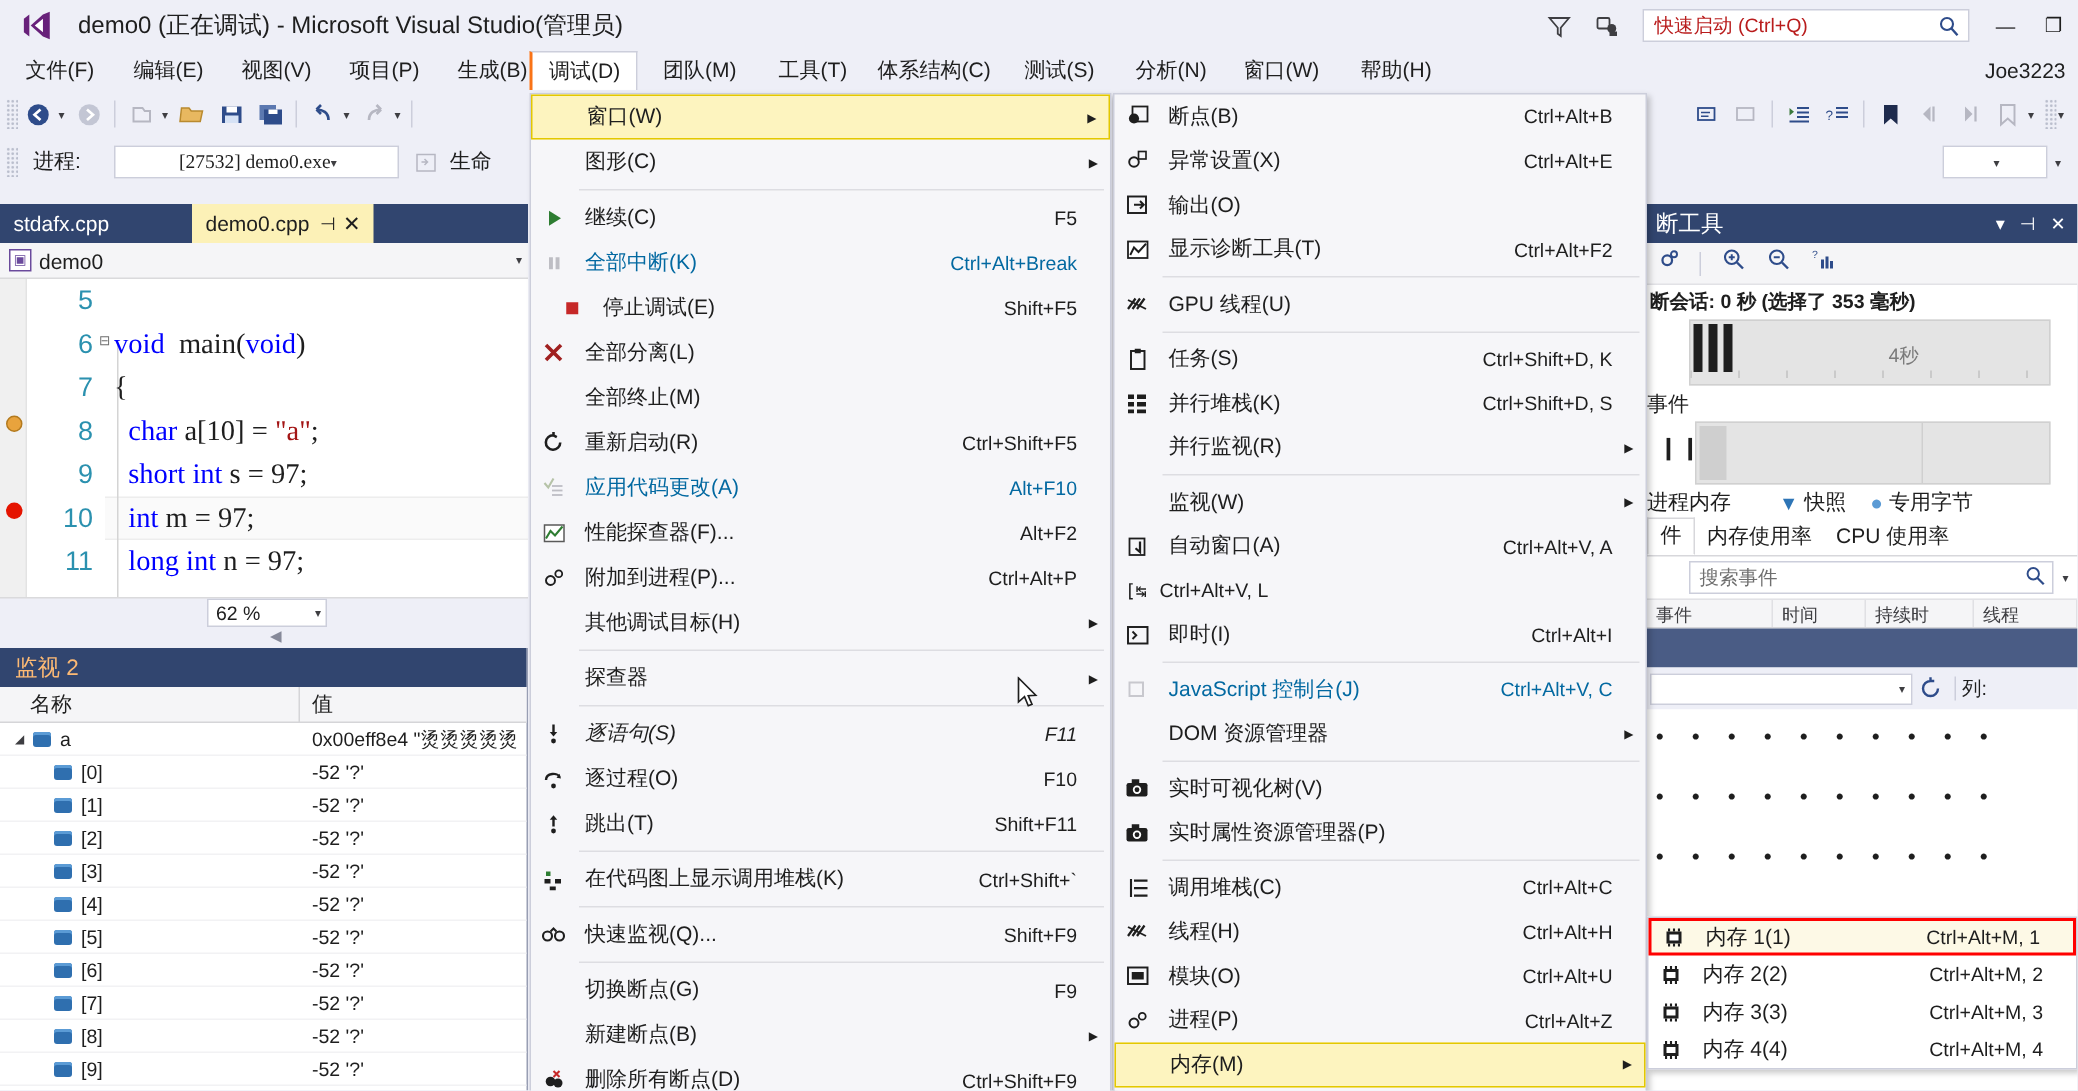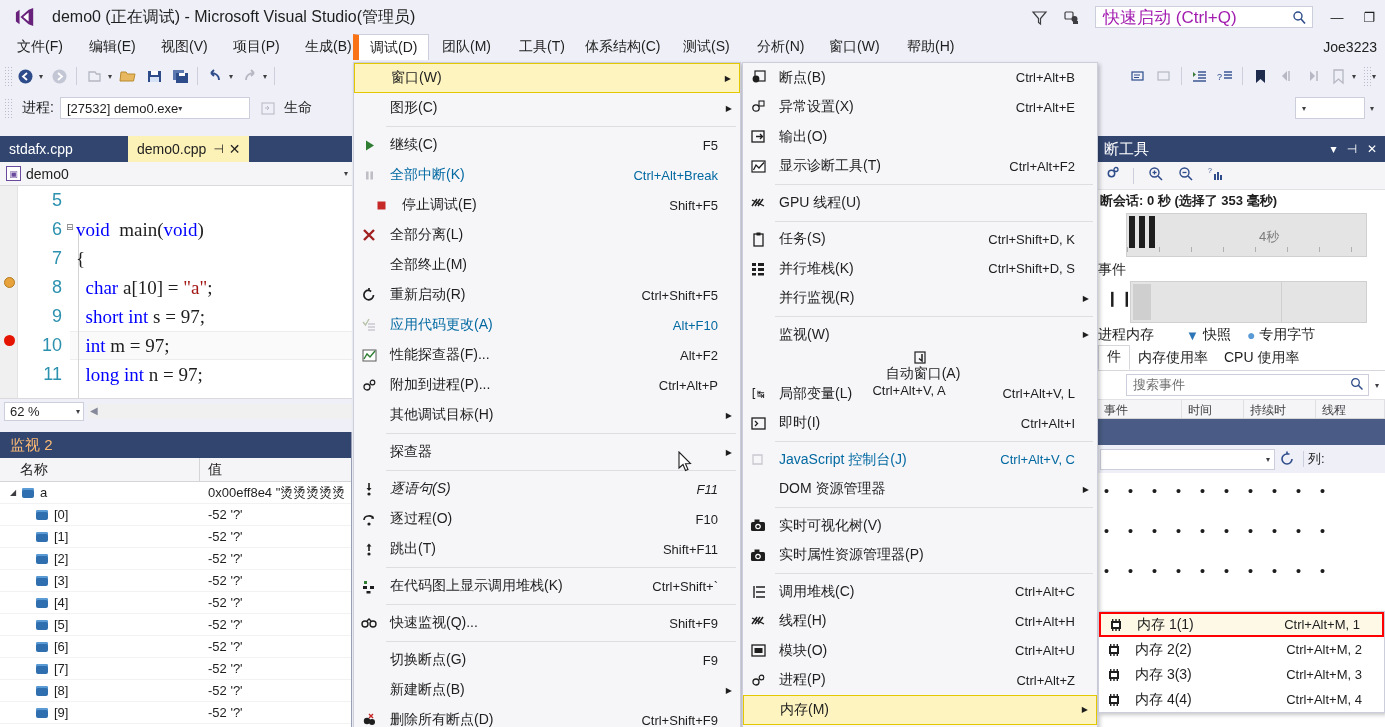--- a/index.html
+++ b/index.html
@@ -10,48 +10,48 @@
   }
   #app { position:relative; width:1385px; height:727px; }
 
   
   .titlebar { position:absolute; left:0; top:0; width:1385px; height:34px; background:#EEEFF7; }
   .vs-logo { position:absolute; left:14px; top:7px; width:22px; height:20px; }
   .title-text { position:absolute; left:52px; top:7px; font-size:16px; color:#1E1E1E; white-space:nowrap; }
   .tb-right { position:absolute; right:0; top:0; height:34px; display:flex; align-items:center; gap:0; }
   .tb-icon { width:32px; height:34px; display:flex; align-items:center; justify-content:center; color:#3E3E42; }
   .quicklaunch { position:relative; width:218px; height:22px; background:#fff; border:1px solid #CCCEDB; display:flex; align-items:center; margin:0 8px; }
-  .quicklaunch span.ph { font-size:17px; color:#a21caf; padding-left:7px; }
+  .quicklaunch span.ph { font-size:13px; color:#b91c1c; padding-left:7px; }
   .ql-search { position:absolute; right:5px; top:3px; color:#2E4C8A; }
   .wbtn { width:32px; height:34px; display:flex; align-items:center; justify-content:center; font-size:13px; color:#1E1E1E; }
 
   
   .menubar { position:absolute; left:0; top:34px; width:1385px; height:26px; background:#EEEFF7; }
   .menu-item { position:absolute; top:0; height:26px; padding:0 11px; display:flex; align-items:center;
                font-size:14px; color:#1E1E1E; white-space:nowrap; }
-  .menu-item.active { background:#FFFFFF; border-left:6px solid #f97316; border-right:1px solid #CCCEDB; border-top:1px solid #CCCEDB; }
+  .menu-item.active { background:#FFFFFF; border-left:2px solid #f97316; border-right:1px solid #CCCEDB; border-top:1px solid #CCCEDB; }
   .user-name { position:absolute; right:8px; top:34px; height:26px; display:flex; align-items:center;
                font-size:14px; color:#1E1E1E; }
 
   
   .toolbar { position:absolute; left:0; top:60px; width:1385px; height:32px; background:#EEEFF7;
              border-bottom:none; display:flex; align-items:center; }
   .grip { width:8px; height:20px; margin-left:4px;
           background-image:radial-gradient(#B8BCCB 0.8px, transparent 0.9px);
           background-size:3px 3px; }
   .tbbtn { width:26px; height:24px; display:flex; align-items:center; justify-content:center; color:#2E4C8A; }
   .tbbtn.dis { color:#B6B7C2; }
   .tbsep { width:1px; height:18px; background:#CCCEDB; margin:0 4px; }
   .caret { font-size:8px; color:#3E3E42; margin-left:-2px; width:10px; text-align:center;}
 
   
   .procbar { position:absolute; left:0; top:92px; width:1385px; height:32px; background:#EEEFF7; display:flex; align-items:center; }
   .proc-label { font-size:14px; color:#1E1E1E; margin-left:10px; }
-  .proc-combo { width:190px; height:22px; background:#fff; border:1px solid #CCCEDB; margin-left:6px;
-                display:flex; align-items:center; justify-content:flex-start; padding:0 4px 0 6px; font-size:13px; color:#1E1E1E; }
+  .proc-combo { width:190px; height:22px; background:#fff; border:1px solid #CCCEDB; margin-left:22px;
+                display:flex; align-items:center; justify-content:center; padding:0 4px 0 6px; font-size:13px; color:#1E1E1E;font-family:Liberation Serif, serif; }
   .proc-combo .cv { font-size:8px; color:#3E3E42; }
 
   
   .editor-panel { position:absolute; left:0; top:136px; width:352px; height:288px; background:#FFFFFF; }
   .tabstrip { position:absolute; left:0; top:0; width:352px; height:26px; background:#31456F; }
   .tab { position:absolute; top:0; height:26px; display:flex; align-items:center; font-size:14px; padding:0 9px; white-space:nowrap;}
   .tab.inactive { color:#FFFFFF; left:0; }
   .tab.active { background:#FCF1B7; color:#1E1E1E; }
   .tab .pin { font-size:12px; margin-left:7px; color:#1E1E1E; }
   .tab .x { font-size:14px; margin-left:5px; color:#1E1E1E; }
@@ -66,21 +66,21 @@
   .bp.red { background:#E51400; }
   .bp.amber { background:#E8A33D; border:1px solid #B37A1E; }
   .code-line { position:absolute; left:18px; height:29px; display:flex; align-items:center; font-family:"Liberation Serif","DejaVu Serif",serif; font-size:19px; white-space:pre; }
   .lnum { display:inline-block; width:44px; text-align:right; color:#2B91AF; font-family:"Liberation Sans",sans-serif; font-size:18px; }
   .ctext { margin-left:14px; color:#1E1E1E; }
   .kw { color:#0000FF; }
   .str { color:#A31515; }
   .fold { position:absolute; left:66px; font-size:9px; color:#6F6F6F; }
   .curline { position:absolute; left:70px; width:282px; height:29px; background:#FAFAFA; border-top:1px solid #EDEDED; border-bottom:1px solid #EDEDED;}
   .vline { position:absolute; left:78px; width:1px; background:#D4D4D4; }
-  .editor-status { position:absolute; left:0; top:262px; width:352px; height:26px; background:#EEEFF7; border-top:1px solid #DADADC; display:flex; align-items:center; }
+  .editor-status { position:absolute; left:0; top:262px; width:352px; height:26px; background:#EEEFF7; border-top:1px solid #DADADC; display:flex; align-items:center;flex-direction:column; }
   .zoomsel { width:80px; height:19px; background:#fff; border:1px solid #CCCEDB; margin-left:4px; display:flex; align-items:center;
              justify-content:space-between; padding:0 3px 0 5px; font-size:13px; color:#1E1E1E;}
   .hscroll { flex:1; height:15px; margin-left:4px; background:#F0F0F0; position:relative; }
   .hs-arrow { position:absolute; left:2px; top:1px; font-size:10px; color:#868999; }
 
   
   .watch { position:absolute; left:0; top:432px; width:352px; height:295px; background:#FFFFFF; border-right:1px solid #9AA0B5; }
   .watch-title { height:26px; background:#31456F; color:#fdba74; font-size:15px; display:flex; align-items:center; padding-left:10px;}
   .watch-head { height:24px; background:#F5F5F7; border-bottom:1px solid #D5D5D8; display:flex; align-items:center; font-size:14px; color:#1E1E1E;}
   .wh-name { width:200px; padding-left:20px; border-right:1px solid #D5D5D8; height:24px; display:flex; align-items:center;}
@@ -897,37 +897,36 @@
         <span class="sc"></span>
         <span class="arr">▶</span>
       </div>
       <div class="msep"></div>
       <div class="mrow" style="height: 29.5px;">
         <span class="ico"></span>
         <span class="lbl">监视(W)</span>
         <span class="sc"></span>
         <span class="arr">▶</span>
       </div>
-      <div class="mrow" style="height: 29.5px; flex-direction: column;">
+      <div class="mrow" style="height: 29.5px;">
         <span class="ico">
           <svg width="15" height="15" viewBox="0 0 15 15">
             <rect x="2" y="2" width="10" height="11" fill="none" stroke="#1E1E1E" stroke-width="1.2"></rect>
             <path d="M9,4 L9,11 L6,8.5" stroke="#1E1E1E" stroke-width="1.5" fill="none"></path>
           </svg>
         </span>
         <span class="lbl">自动窗口(A)</span>
         <span class="sc">Ctrl+Alt+V, A</span>
       </div>
       <div class="mrow" style="height: 29.5px;">
         <span class="ico">
           <svg width="16" height="14" viewBox="0 0 16 14">
             <text x="0" y="11" font-size="12" fill="#1E1E1E" font-family="monospace">[↹]</text>
           </svg>
         </span>
-        <span class="lbl">局部变量(L)</span>
         <span class="sc">Ctrl+Alt+V, L</span>
       </div>
       <div class="mrow" style="height: 29.5px;">
         <span class="ico">
           <svg width="15" height="13" viewBox="0 0 15 13">
             <rect x="1" y="1" width="13" height="11" fill="none" stroke="#1E1E1E" stroke-width="1.3"></rect>
             <path d="M4,4 L6.5,6.5 L4,9" stroke="#1E1E1E" stroke-width="1.3" fill="none"></path>
           </svg>
         </span>
         <span class="lbl">即时(I)</span>

